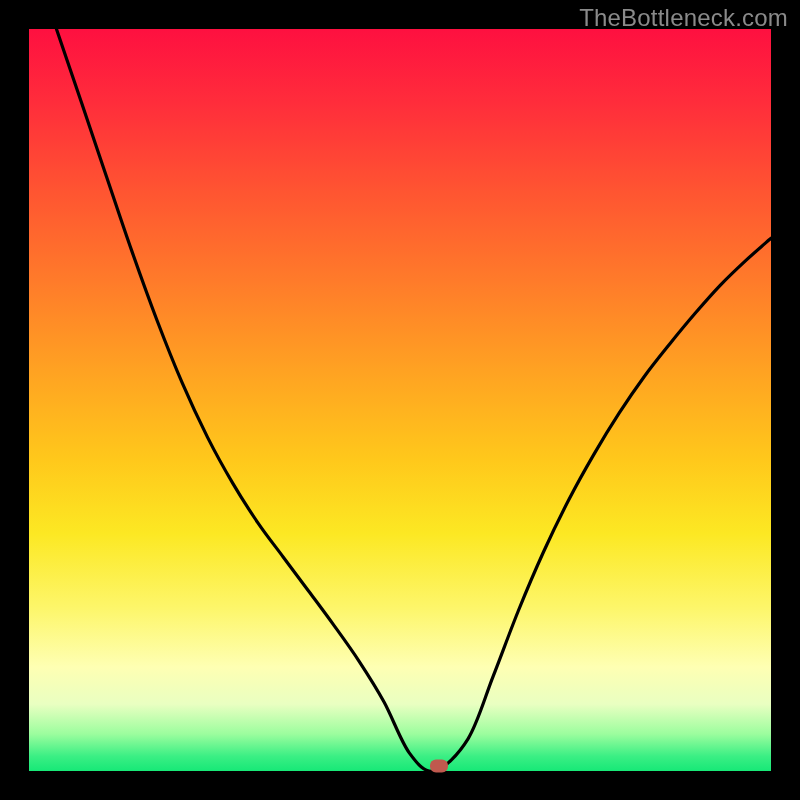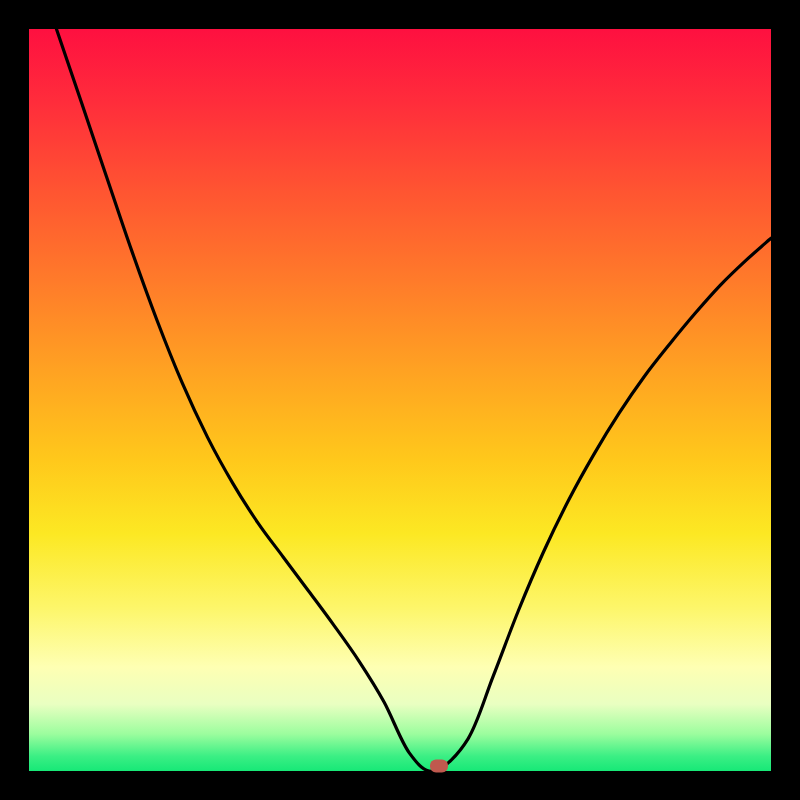--- a/index.html
+++ b/index.html
@@ -65,20 +65,21 @@
     height: 13px;
     background: #c0594e;
     border-radius: 6px;
     transform: translate(-50%, -50%);
   }
 </style>
 </head>
 <body>
 
 <div class="frame">
+  <div class="watermark">TheBottleneck.com</div>
 
   <div class="plot-area">
     <svg class="curve" viewBox="0 0 742 742" preserveAspectRatio="none">
       <path id="curve-path" fill="none" stroke="#000" stroke-width="3.2" stroke-linecap="round" stroke-linejoin="round" d="M 27.45 0.00 C 31.60 12.18 43.96 48.48 52.31 73.09 C 60.66 97.70 69.13 122.86 77.54 147.66 C 85.95 172.45 94.36 197.93 102.77 221.86 C 111.18 245.79 119.59 269.22 127.99 291.23 C 136.40 313.25 144.81 334.46 153.22 353.93 C 161.63 373.41 170.04 391.40 178.45 408.10 C 186.86 424.79 195.27 439.82 203.68 454.10 C 212.09 468.39 220.50 481.50 228.91 493.80 C 237.32 506.11 245.73 516.62 254.14 527.93 C 262.54 539.25 270.95 550.38 279.36 561.69 C 287.77 573.01 296.18 584.14 304.59 595.83 C 313.00 607.51 321.41 618.95 329.82 631.81 C 338.23 644.67 346.64 657.66 355.05 672.99 C 363.46 688.33 371.87 712.32 380.27 723.82 C 388.68 735.32 395.73 744.29 405.50 742.00 C 415.27 739.71 429.12 725.86 438.89 710.09 C 448.66 694.33 455.71 668.79 464.12 647.39 C 472.53 626.00 480.94 602.50 489.35 581.73 C 497.76 560.95 506.17 541.23 514.58 522.74 C 522.99 504.25 531.40 487.06 539.81 470.80 C 548.21 454.54 556.62 439.63 565.03 425.17 C 573.44 410.70 581.85 396.97 590.26 383.99 C 598.67 371.00 607.08 358.76 615.49 347.26 C 623.90 335.75 632.31 325.43 640.72 314.98 C 649.13 304.53 657.54 294.33 665.94 284.56 C 674.35 274.79 682.76 265.14 691.17 256.36 C 699.58 247.58 707.93 239.73 716.40 231.88 C 724.87 224.02 737.73 213.02 742.00 209.24"></path>
     </svg>
     <div class="marker" id="opt-marker" style="left: 409.955px; top: 736.806px; background: rgb(192, 89, 78);"></div>
   </div>
 </div>
 
 </body></html>

